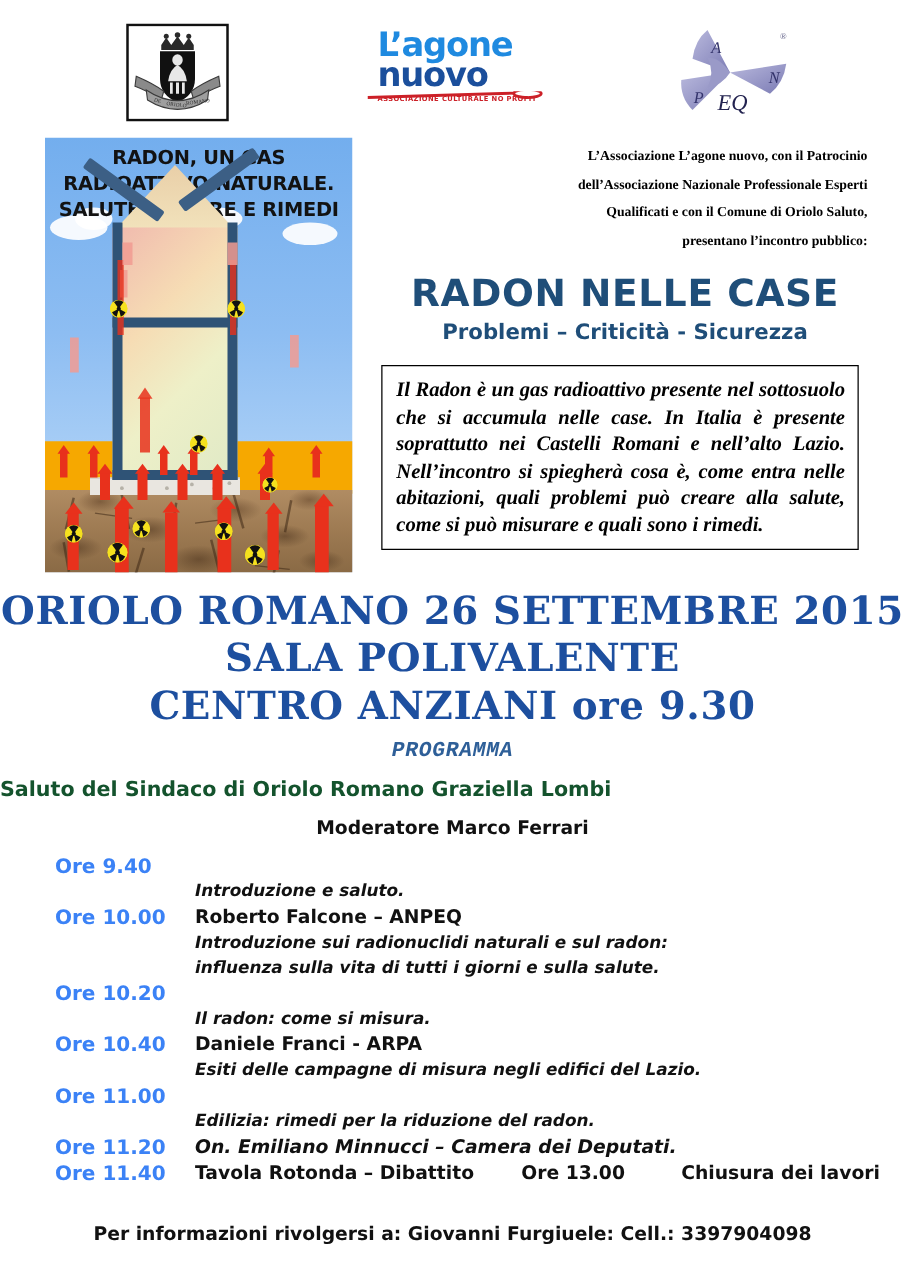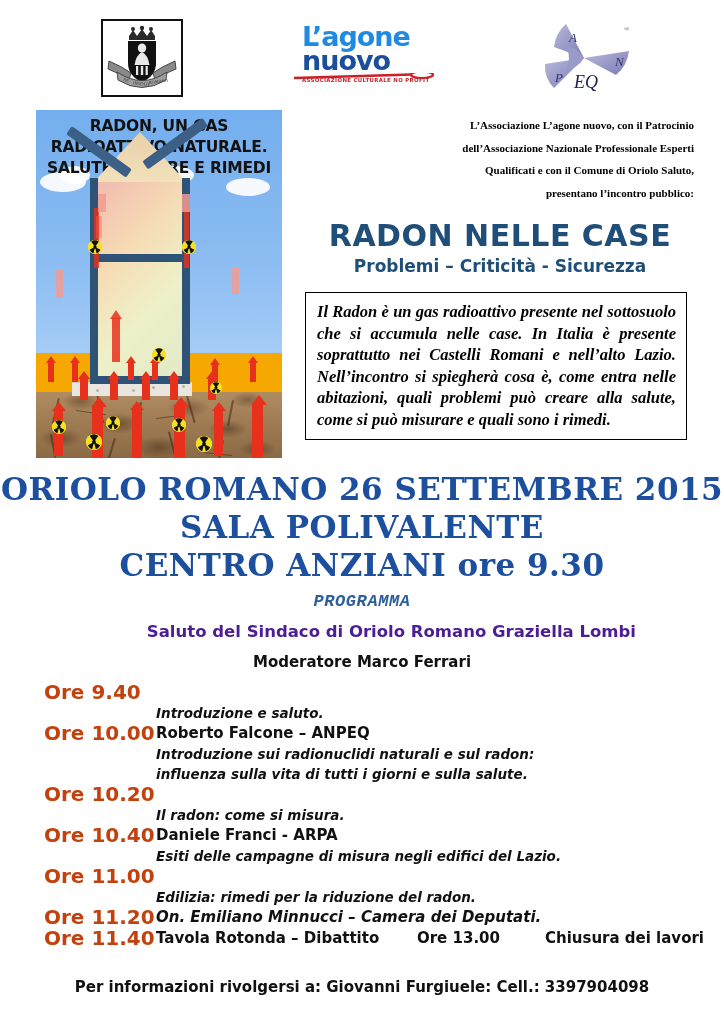--- a/index.html
+++ b/index.html
@@ -252,41 +252,41 @@
     position: absolute;
     left: 0; top: 592px;
     width: 724px; text-align: center;
     font-family: Liberation Mono, monospace;
     font-style: italic; font-weight: bold;
     font-size: 17px; color: #2e5f98;
     letter-spacing: 0.6px;
   }
   .saluto {
     position: absolute; left:0; top: 622px; width: 636px;
-    text-align:right;
-    font-family: "DejaVu Sans", sans-serif;
-    font-weight: bold; font-size: 16.5px; color:#4c1d95;
+    text-align:left;
+    font-family: "DejaVu Sans", sans-serif;
+    font-weight: bold; font-size: 16.5px; color:#14532d;
   }
   .moderatore {
     position: absolute; left:0; top: 653px; width: 724px;
     text-align:center;
     font-family: "DejaVu Sans", sans-serif;
     font-weight: bold; font-size: 15px; color:#111;
   }
 
   .schedule {
     position: absolute;
     left: 44px; top: 682px;
     width: 660px;
   }
   .row { display: flex; align-items: flex-start; margin-bottom: 0px; }
   .row-time {
     flex: 0 0 112px;
     font-family: "DejaVu Sans", sans-serif;
-    font-weight: bold; font-size: 20px; color:#c2410c;
+    font-weight: bold; font-size: 16px; color:#3b82f6;
     line-height: 21px;
   }
   .row-main {
     flex: 1 1 auto;
     font-family: "DejaVu Sans", sans-serif;
     font-weight: bold; font-size: 15px; color:#111;
     line-height: 21px;
   }
   .row-main.ital { font-style: italic; }
   .row-sub {

